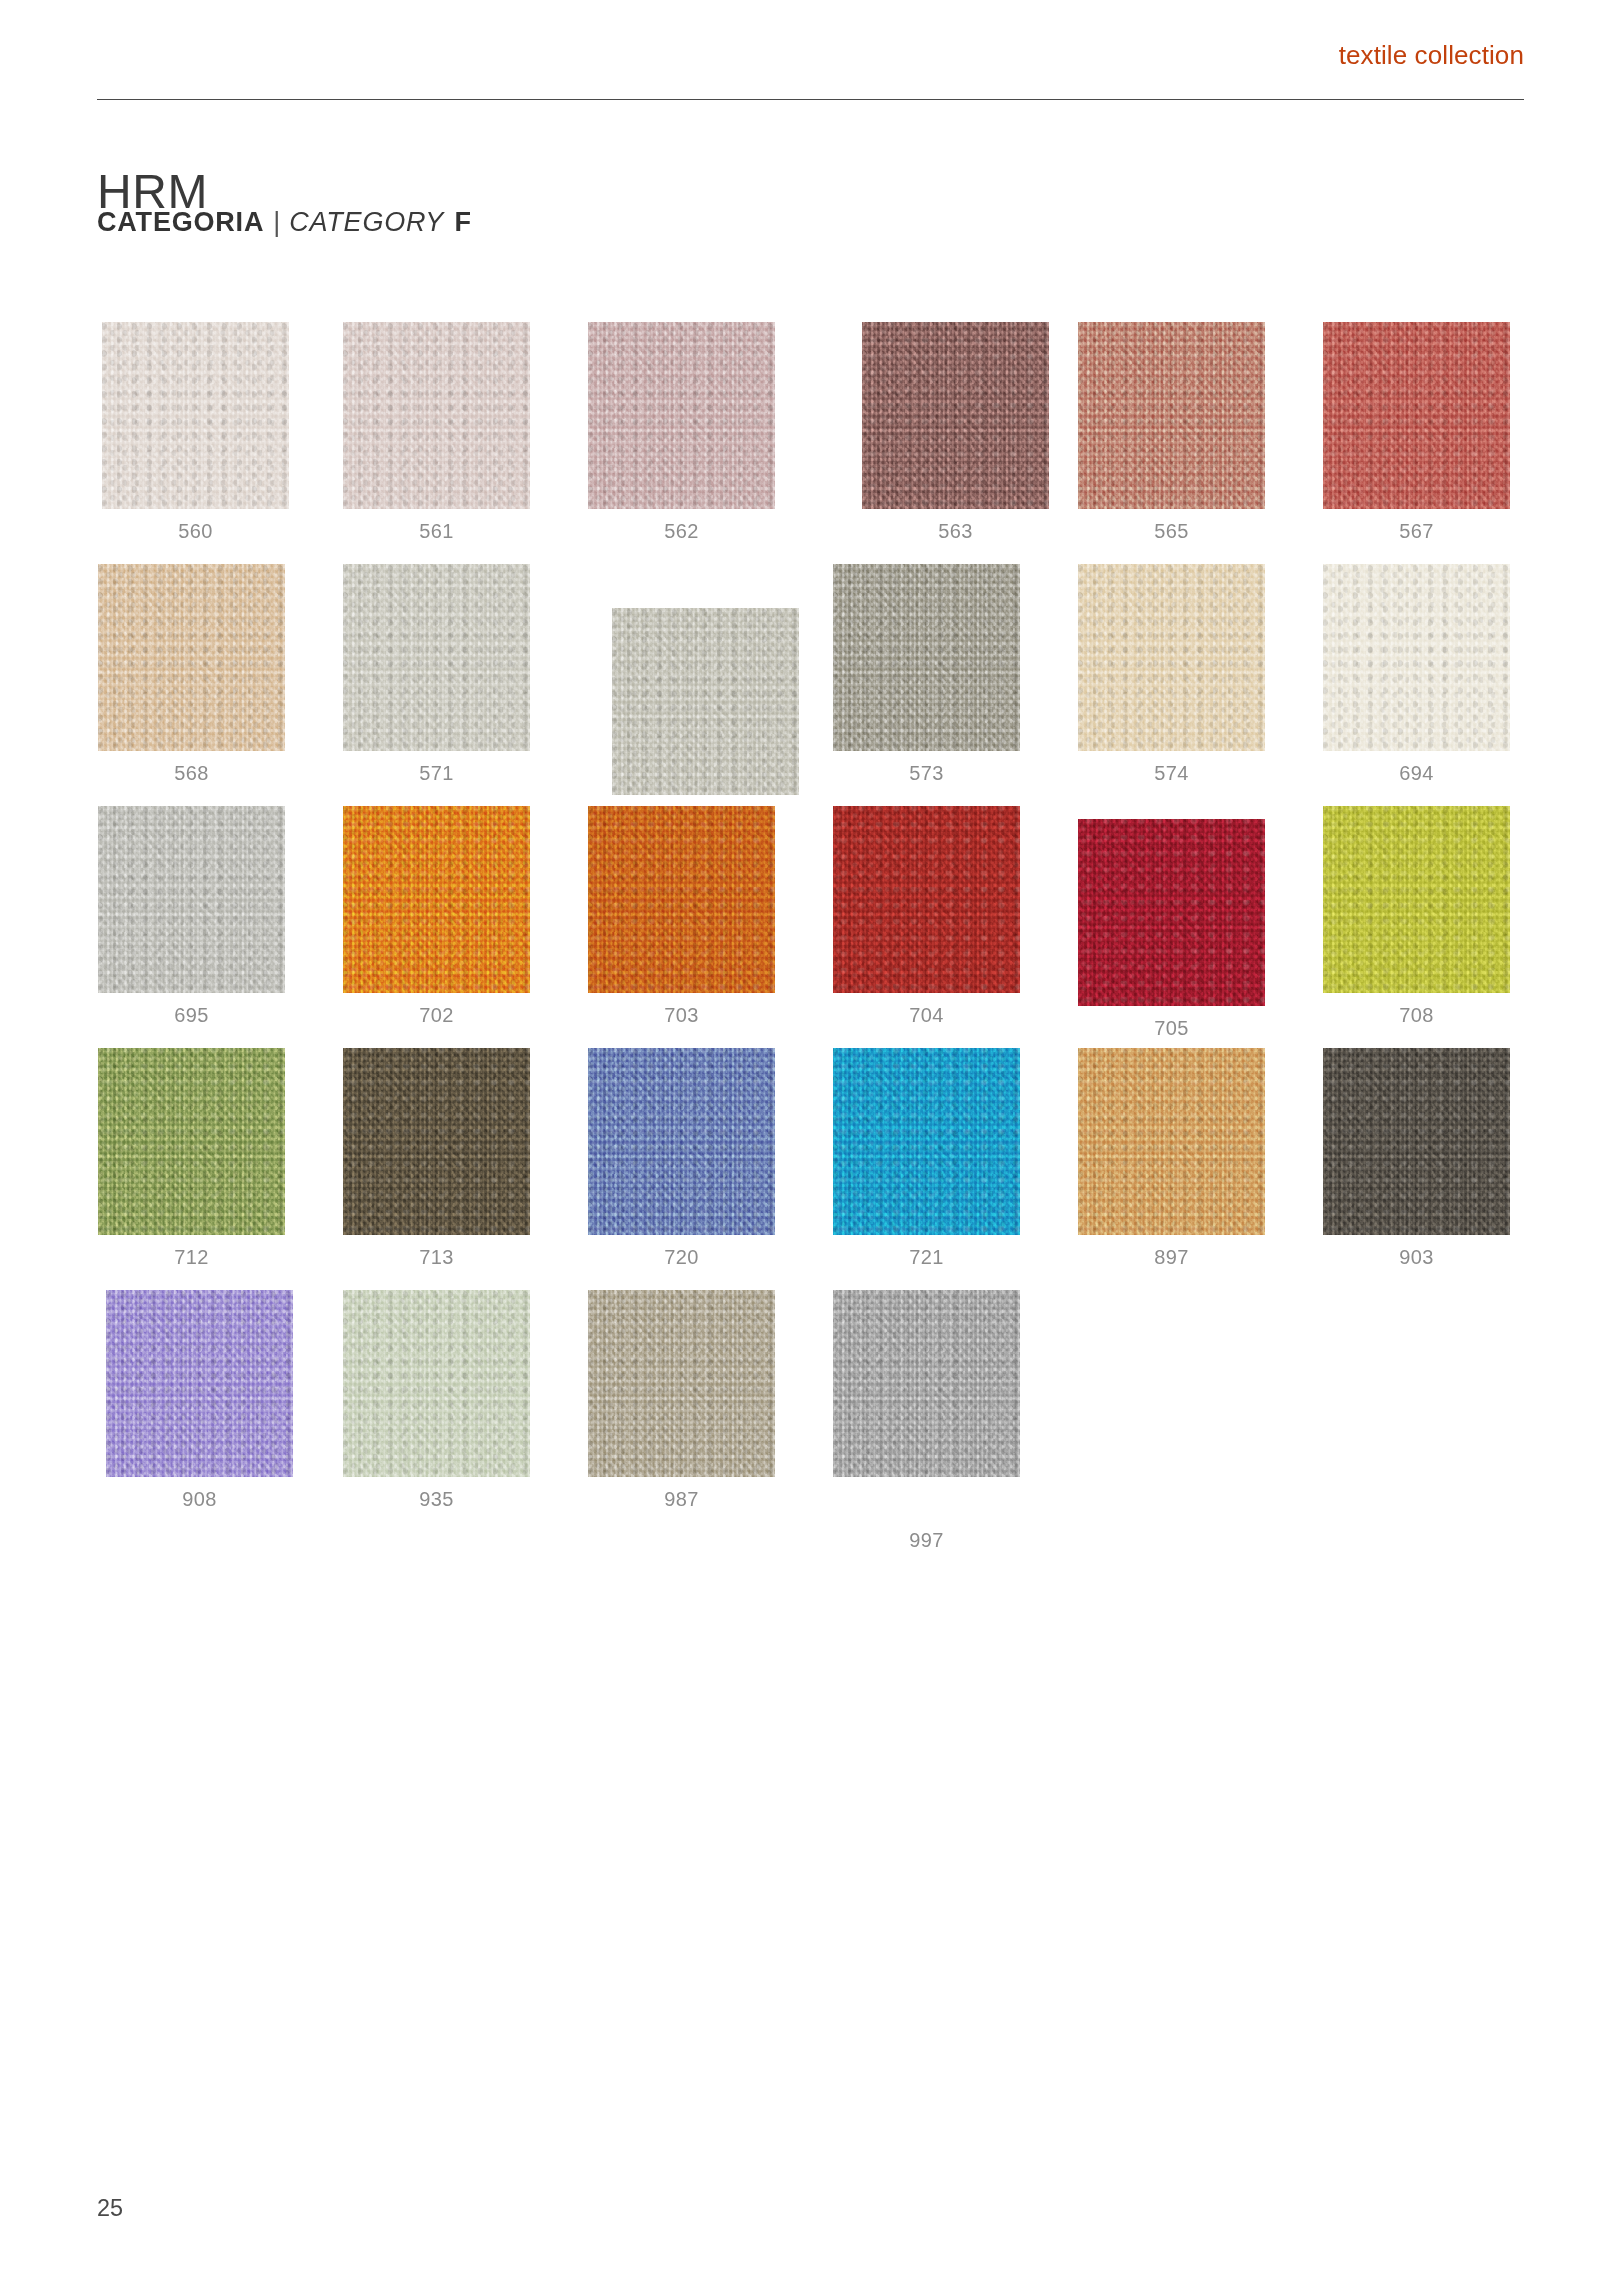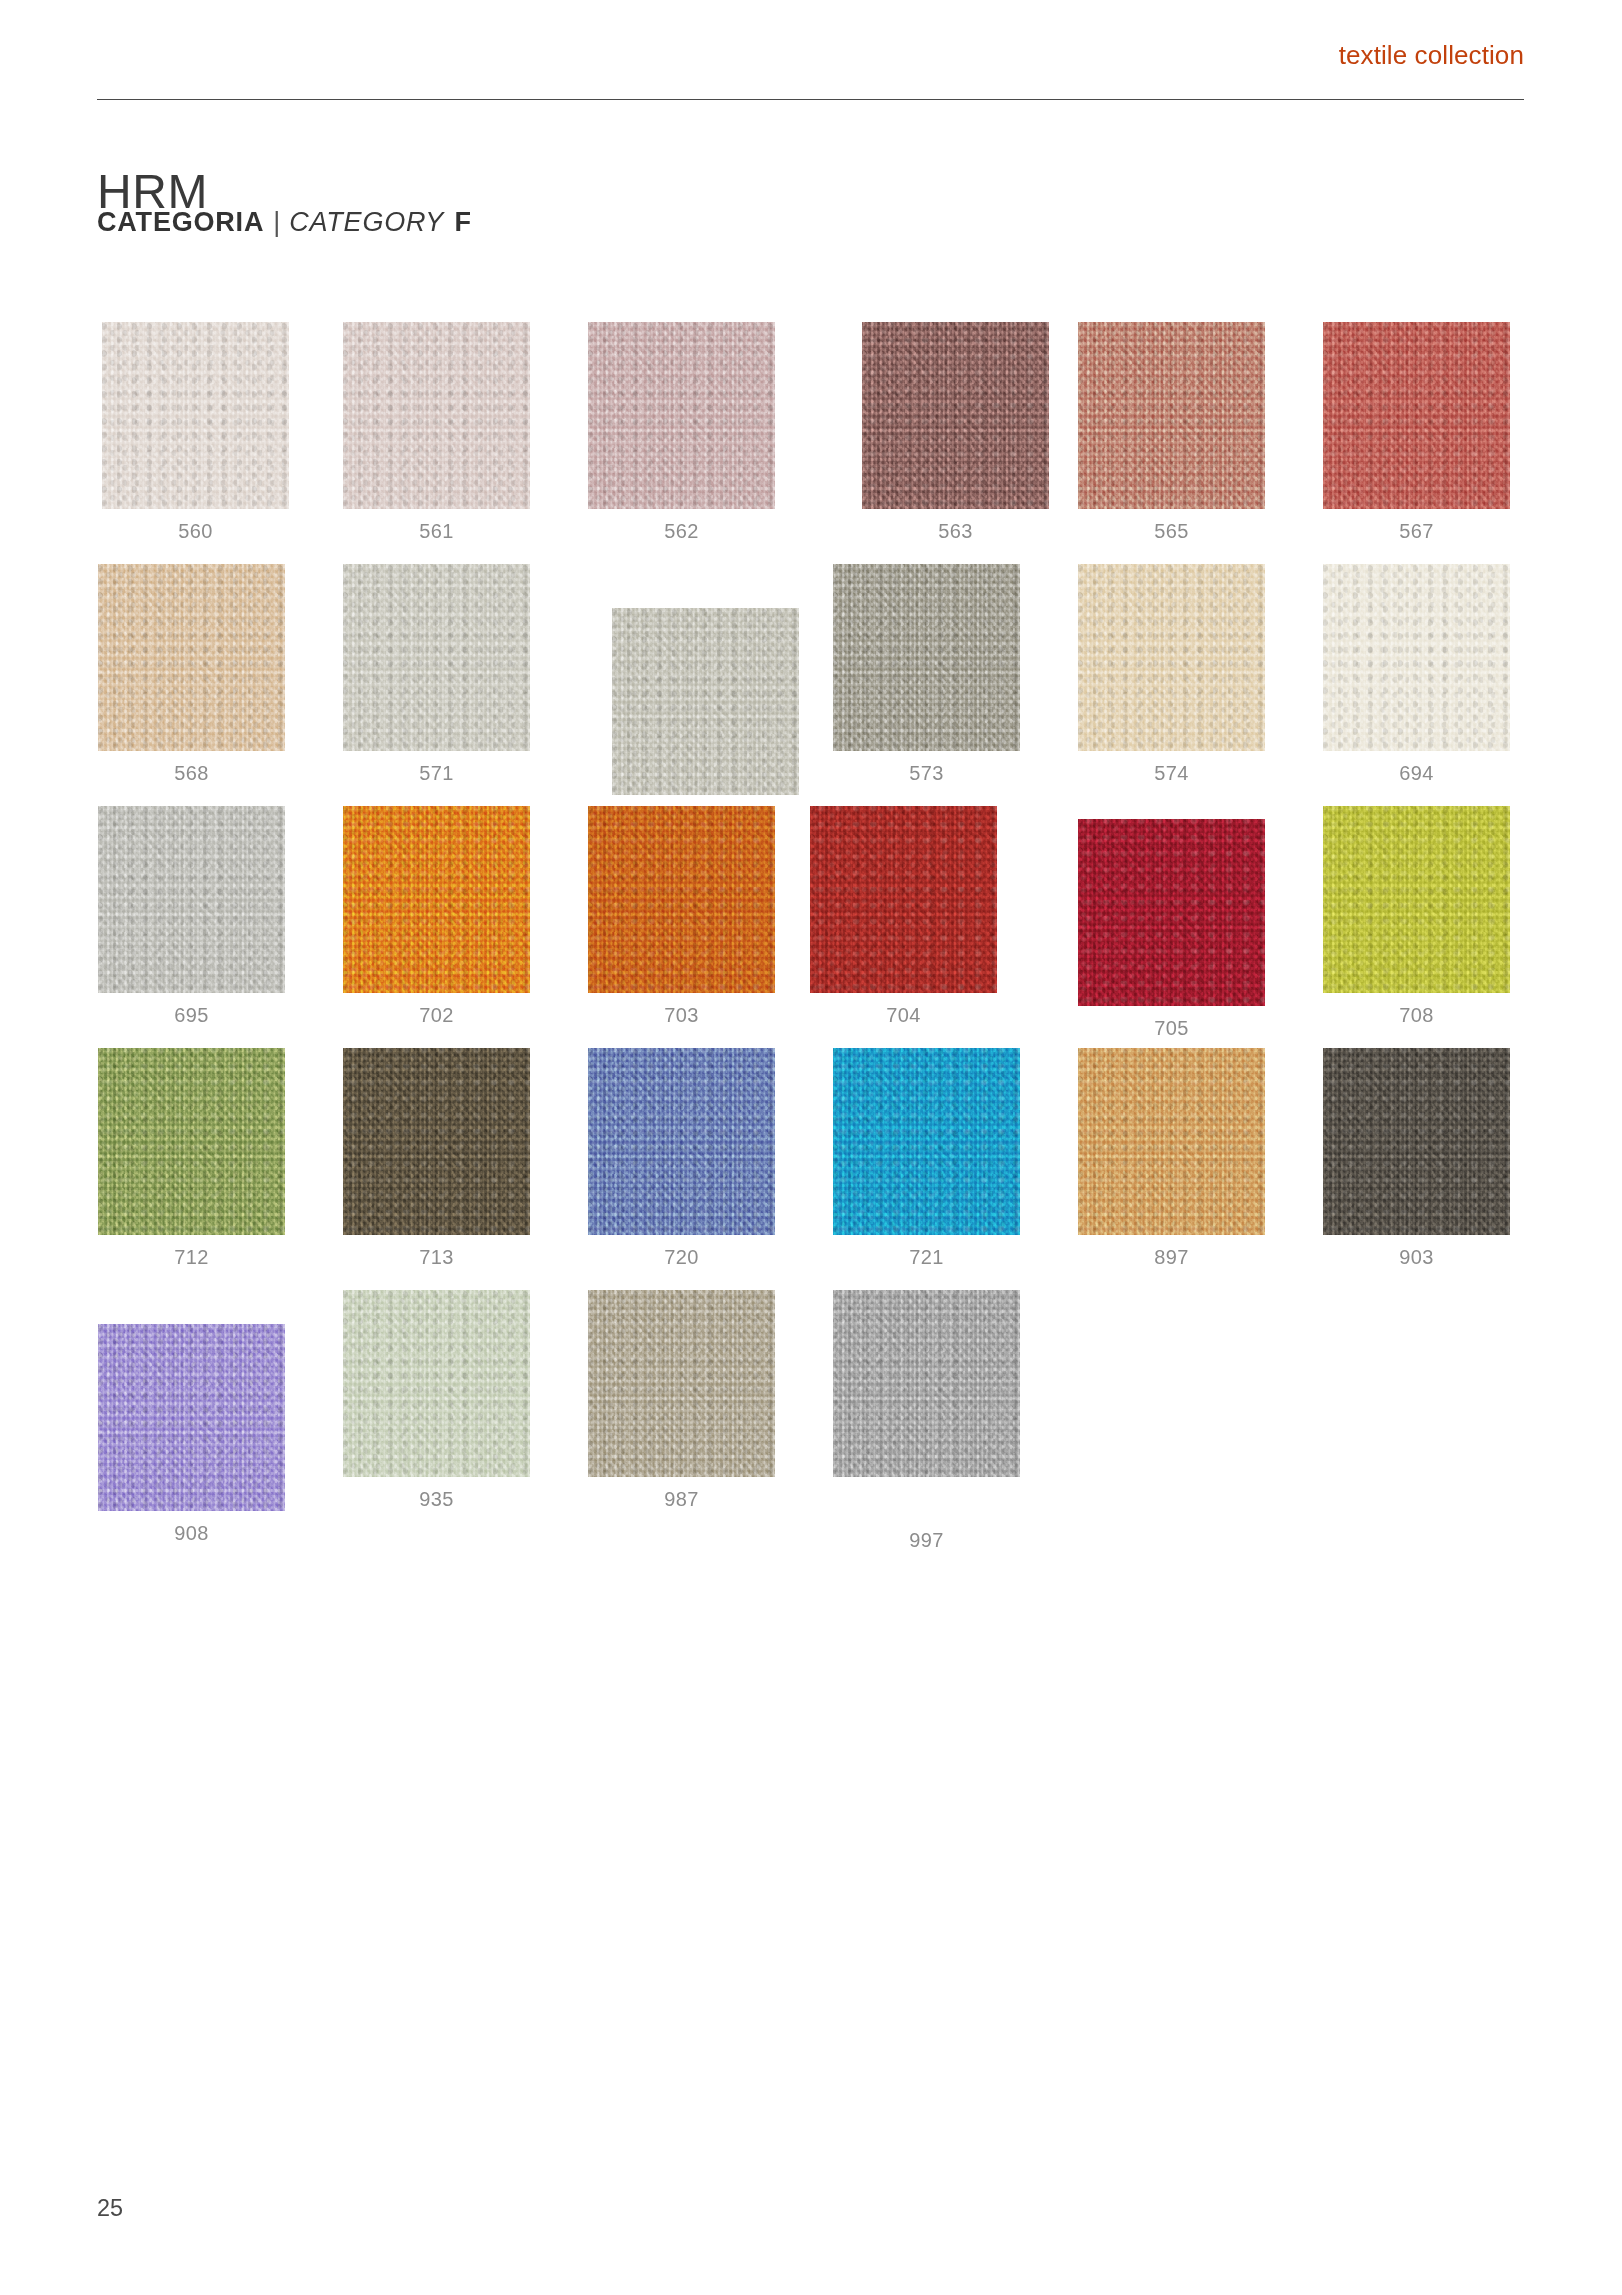--- a/index.html
+++ b/index.html
@@ -206,21 +206,21 @@
           </div>
           <div class="label">702</div>
         </div>
         <div class="cell" style="left: 490px;">
           <div class="swatch" style="background: rgb(204, 99, 28); width: 187px;">
             <div class="tex"></div>
             <div class="grain"></div>
           </div>
           <div class="label">703</div>
         </div>
-        <div class="cell" style="left: 712px; border-radius: 27px;">
+        <div class="cell" style="left: 735px; border-radius: 27px;">
           <div class="swatch" style="background: rgb(166, 43, 38); width: 187px;">
             <div class="tex"></div>
             <div class="grain"></div>
           </div>
           <div class="label">704</div>
         </div>
         <div class="cell" style="left: 980px; margin-top: 13px;">
           <div class="swatch" style="background: rgb(158, 26, 44); width: 187px;">
             <div class="tex"></div>
             <div class="grain"></div>
@@ -273,21 +273,21 @@
         </div>
         <div class="cell" style="left: 1225px;">
           <div class="swatch" style="background: rgb(85, 80, 72); width: 187px;">
             <div class="tex"></div>
             <div class="grain"></div>
           </div>
           <div class="label">903</div>
         </div>
       </div>
       <div class="row">
-        <div class="cell" style="left: 0px; margin-top: 34px;">
+        <div class="cell" style="left: 8px;">
           <div class="swatch" style="background: rgb(162, 147, 214); width: 187px;">
             <div class="tex"></div>
             <div class="grain"></div>
           </div>
           <div class="label">908</div>
         </div>
         <div class="cell" style="left: 245px;">
           <div class="swatch" style="background: rgb(205, 213, 192); width: 187px;">
             <div class="tex"></div>
             <div class="grain"></div>

